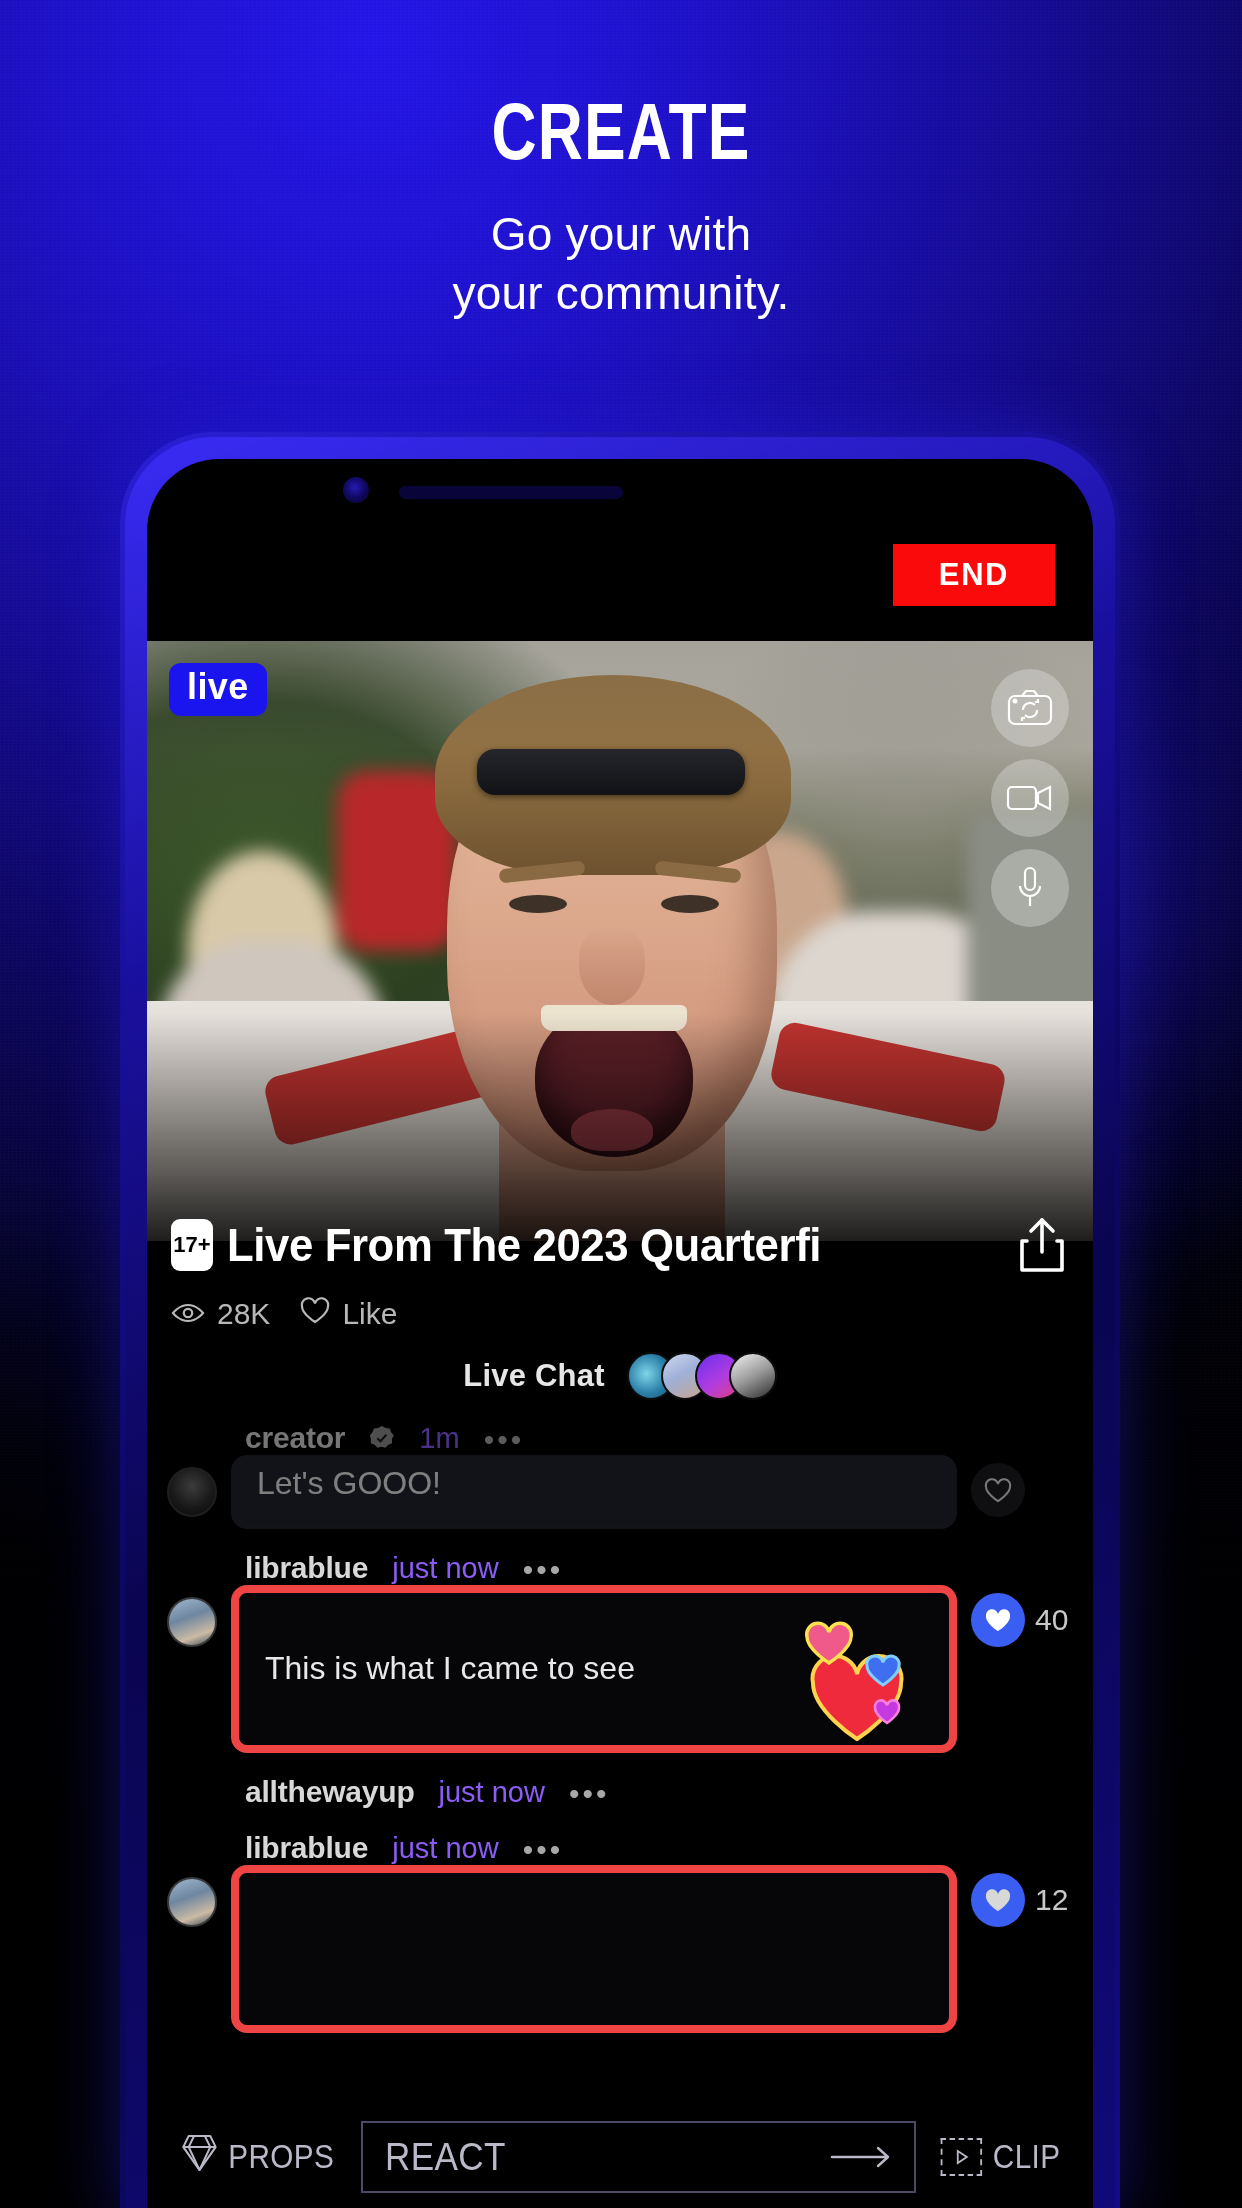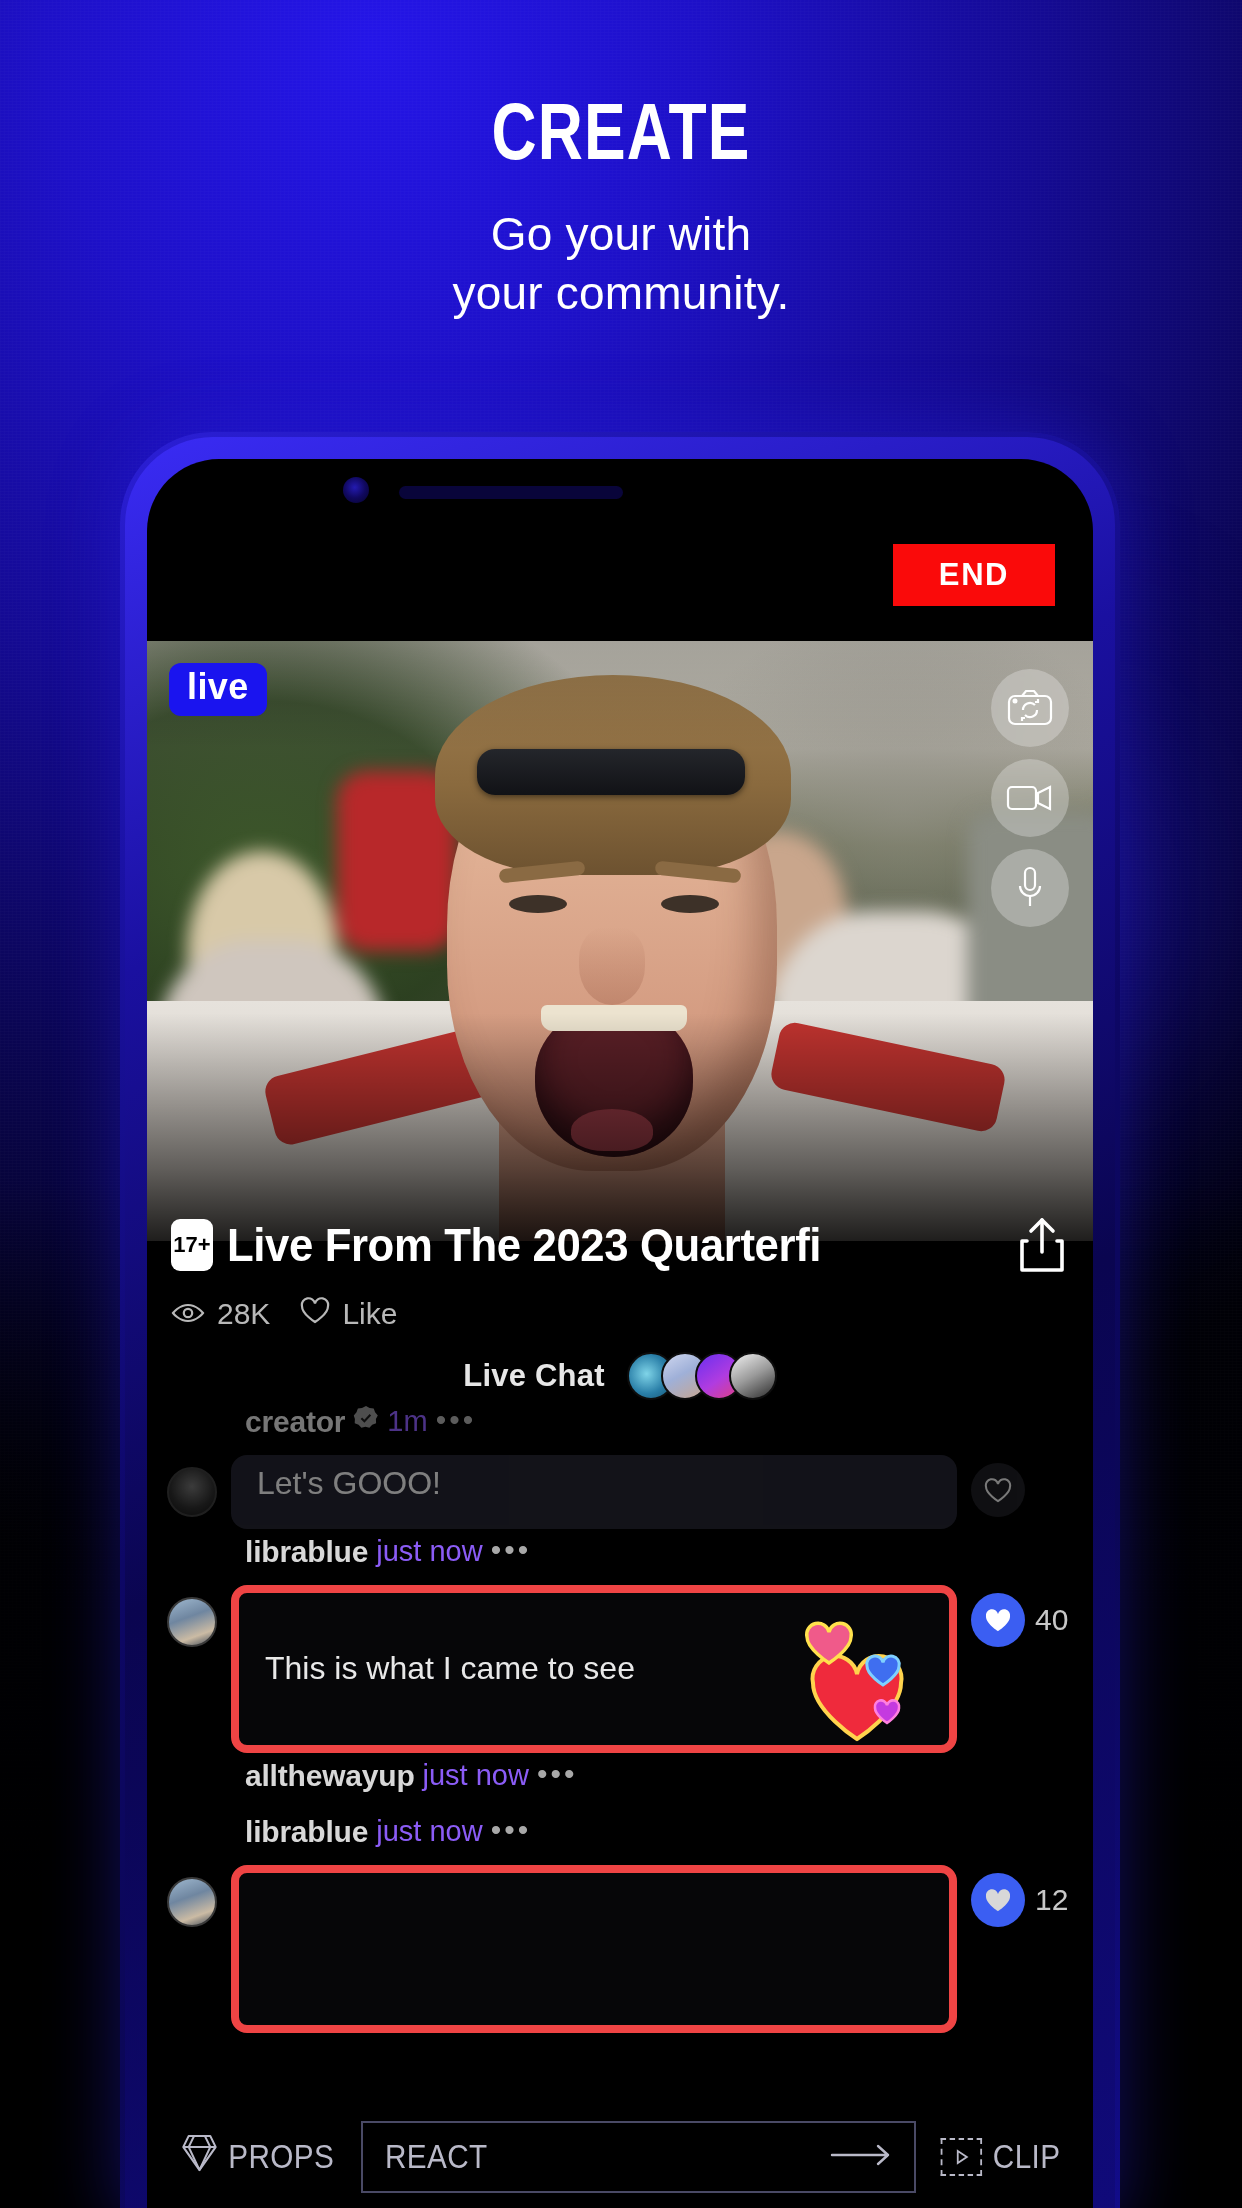--- a/index.html
+++ b/index.html
@@ -353,21 +353,21 @@
   
   .chat-list {
     position: absolute;
     left: 0; right: 0;
     top: 946px;
     bottom: 120px;
     overflow: hidden;
   }
   .msg { position: relative; margin: 0 0 6px; padding-left: 20px; padding-right: 16px; }
   .msg-head {
-    display: flex; align-items: flex-start; gap: 8px;
+    display: flex; align-items: flex-end; gap: 24px;
     padding-left: 78px;
     height: 50px;
   }
   .msg-user { color: #d8d8d8; font-size: 30px; font-weight: 700; letter-spacing: -.2px; }
   .msg-time { color: #8b5cf6; font-size: 29px; }
   .msg-dots { color: #a8a8a8; font-size: 30px; letter-spacing: 3px; line-height: 1; }
   .msg-body { display: flex; align-items: flex-start; gap: 14px; }
   .msg-avatar {
     flex: 0 0 auto;
     width: 50px; height: 50px;
@@ -417,21 +417,21 @@
     background: #000;
   }
   .tb-item { display: flex; align-items: center; gap: 12px; color: #b9b9c8; font-size: 33px; letter-spacing: .4px; transform: scaleX(.9); }
   .react-box {
     flex: 1 1 auto;
     height: 72px;
     border: 2px solid #4a4a66;
     display: flex; align-items: center; justify-content: space-between;
     padding: 0 22px;
     color: #b9b9c8;
-    font-size: 33px;
+    font-size: 39px;
     letter-spacing: .4px;
   }
   .react-label { transform: scaleX(.9); transform-origin: left center; }
   .clip-icon {
     width: 46px; height: 38px;
     border: 2px dashed #b9b9c8;
     display: flex; align-items: center; justify-content: center;
   }
 </style>
 </head>

